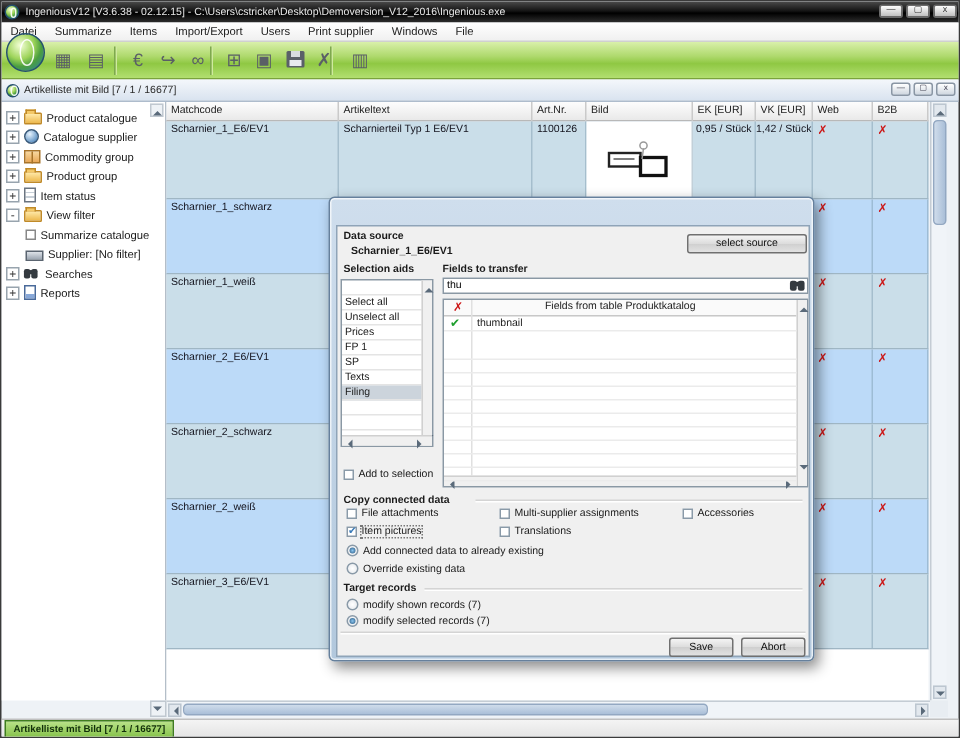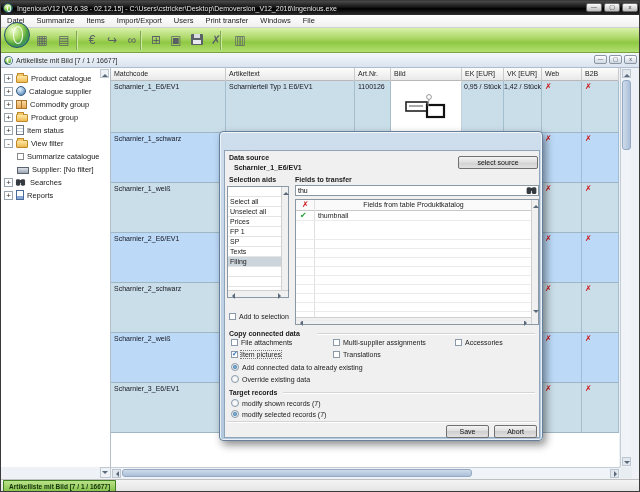--- a/index.html
+++ b/index.html
@@ -182,21 +182,21 @@
       <span class="winbtn">x</span>
     </span>
   </div>
 
   <div class="menubar" id="menubar">
       <span class="menu-item">Datei</span>
       <span class="menu-item">Summarize</span>
       <span class="menu-item">Items</span>
       <span class="menu-item">Import/Export</span>
       <span class="menu-item">Users</span>
-      <span class="menu-item">Print transfer</span>
+      <span class="menu-item">Print supplier</span>
       <span class="menu-item">Windows</span>
       <span class="menu-item">File</span>
     </div>
 
   <div class="toolbar">
     <span class="sphere logo"></span>
     <span id="tbicons"><span class="tbicon" style="left: 31px;">▦</span><span class="tbicon" style="left: 53px;">▤</span><span class="tbicon" style="left: 81px;">€</span><span class="tbicon" style="left: 101px;">↪</span><span class="tbicon" style="left: 121px;">∞</span><span class="tbicon" style="left: 145px;">⊞</span><span class="tbicon" style="left: 165px;">▣</span><span class="icon-save" style="left: 190px;"></span><span class="tbicon" style="left: 205px;">✗</span><span class="tbicon" style="left: 229px;">▥</span></span>
     <span class="tbsep" style="left:75px"></span>
     <span class="tbsep" style="left:139px"></span>
     <span class="tbsep" style="left:219px"></span>

